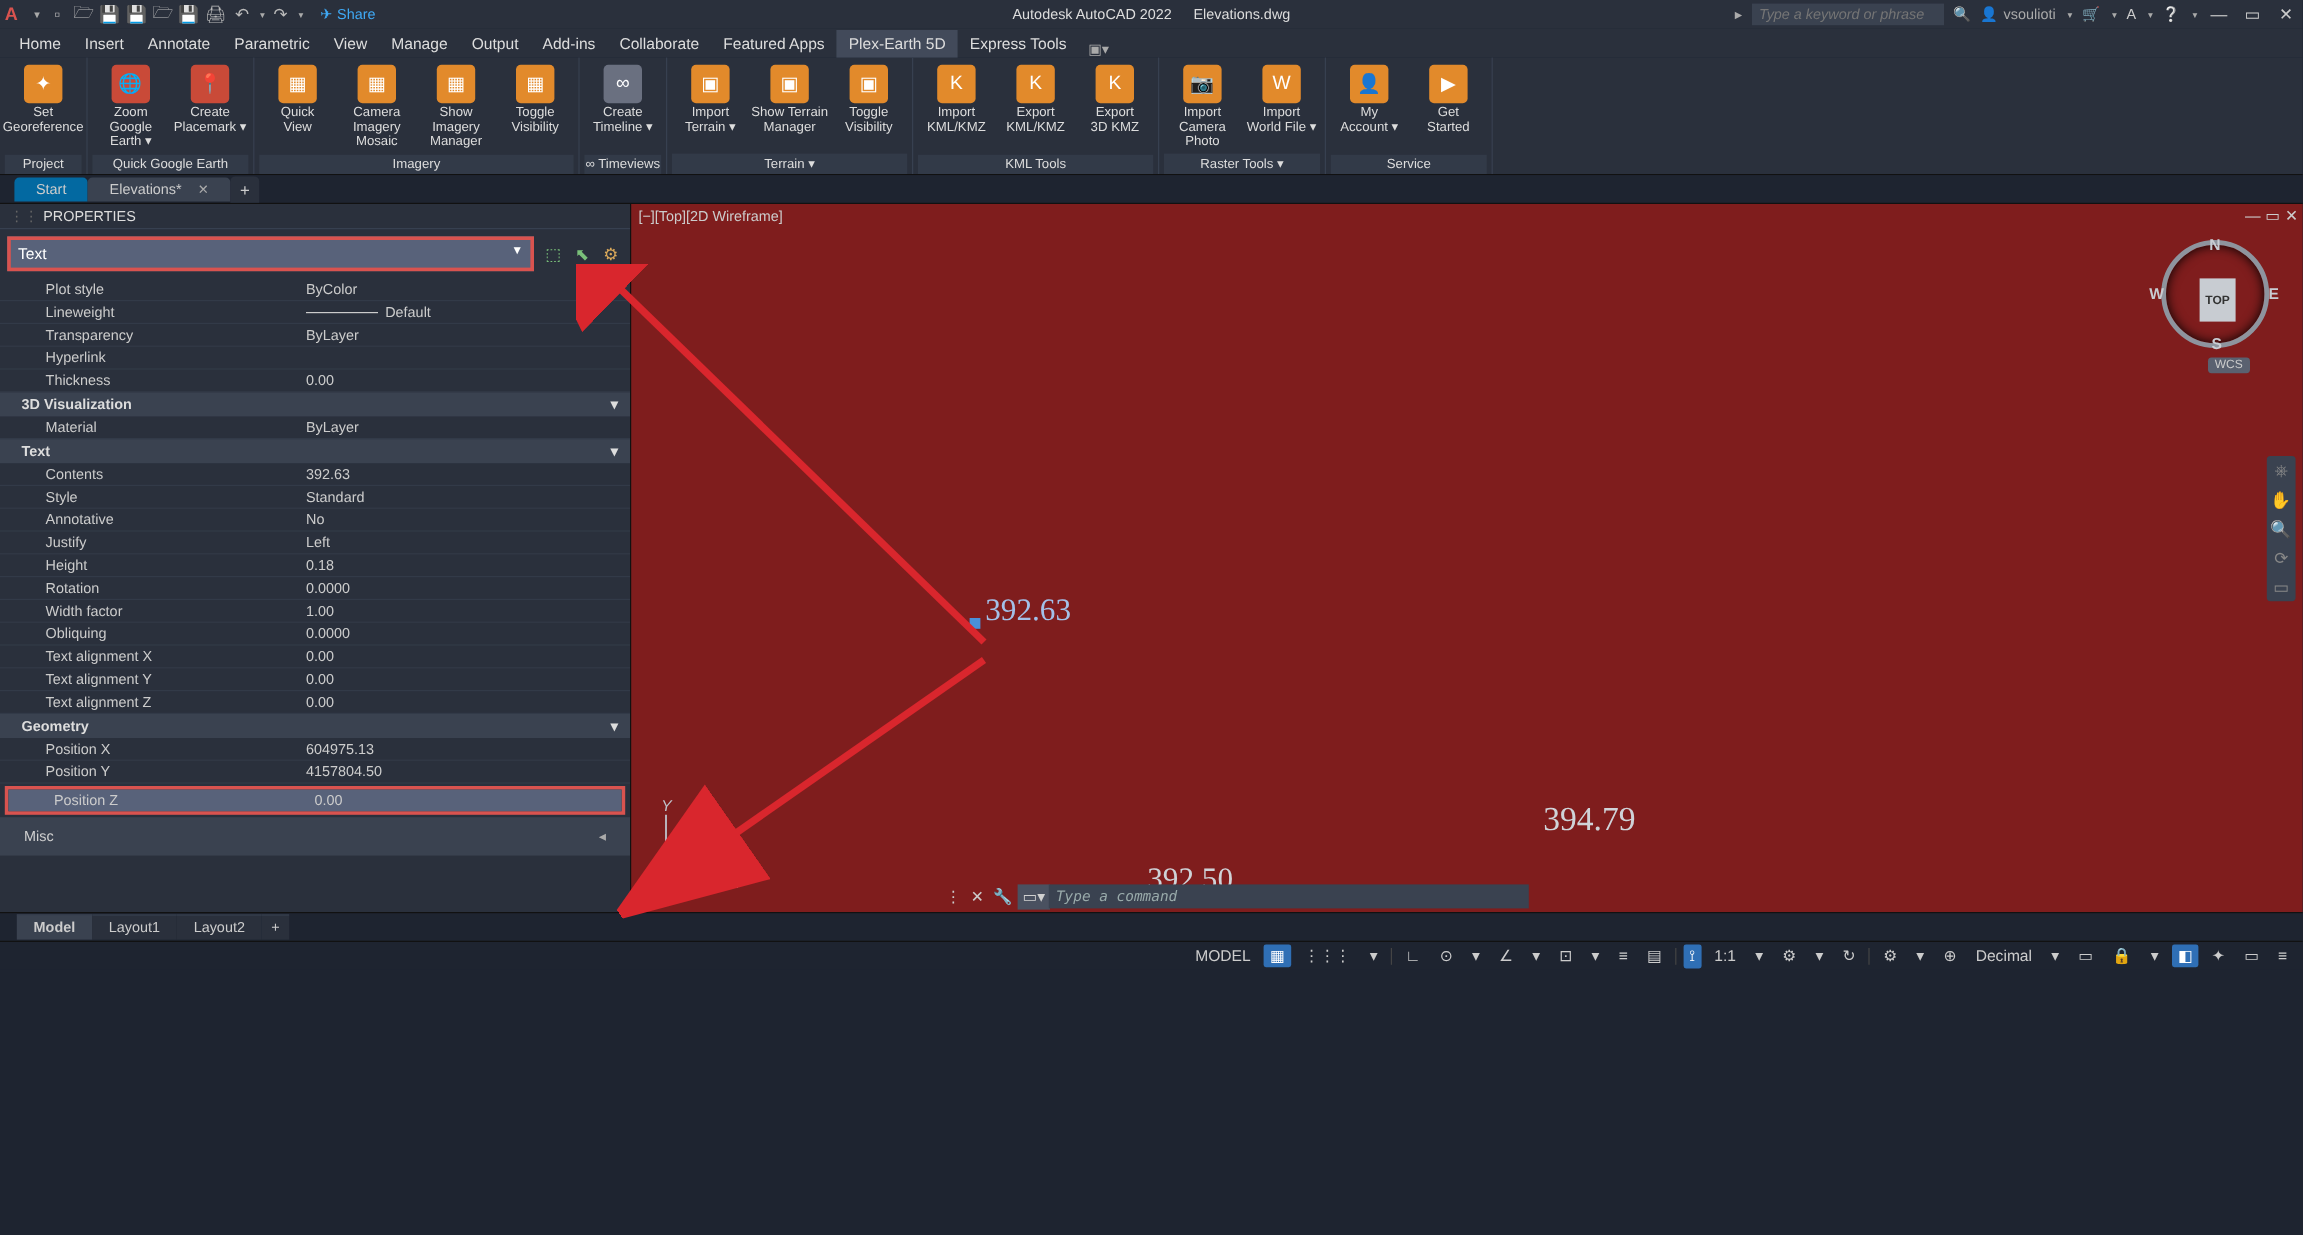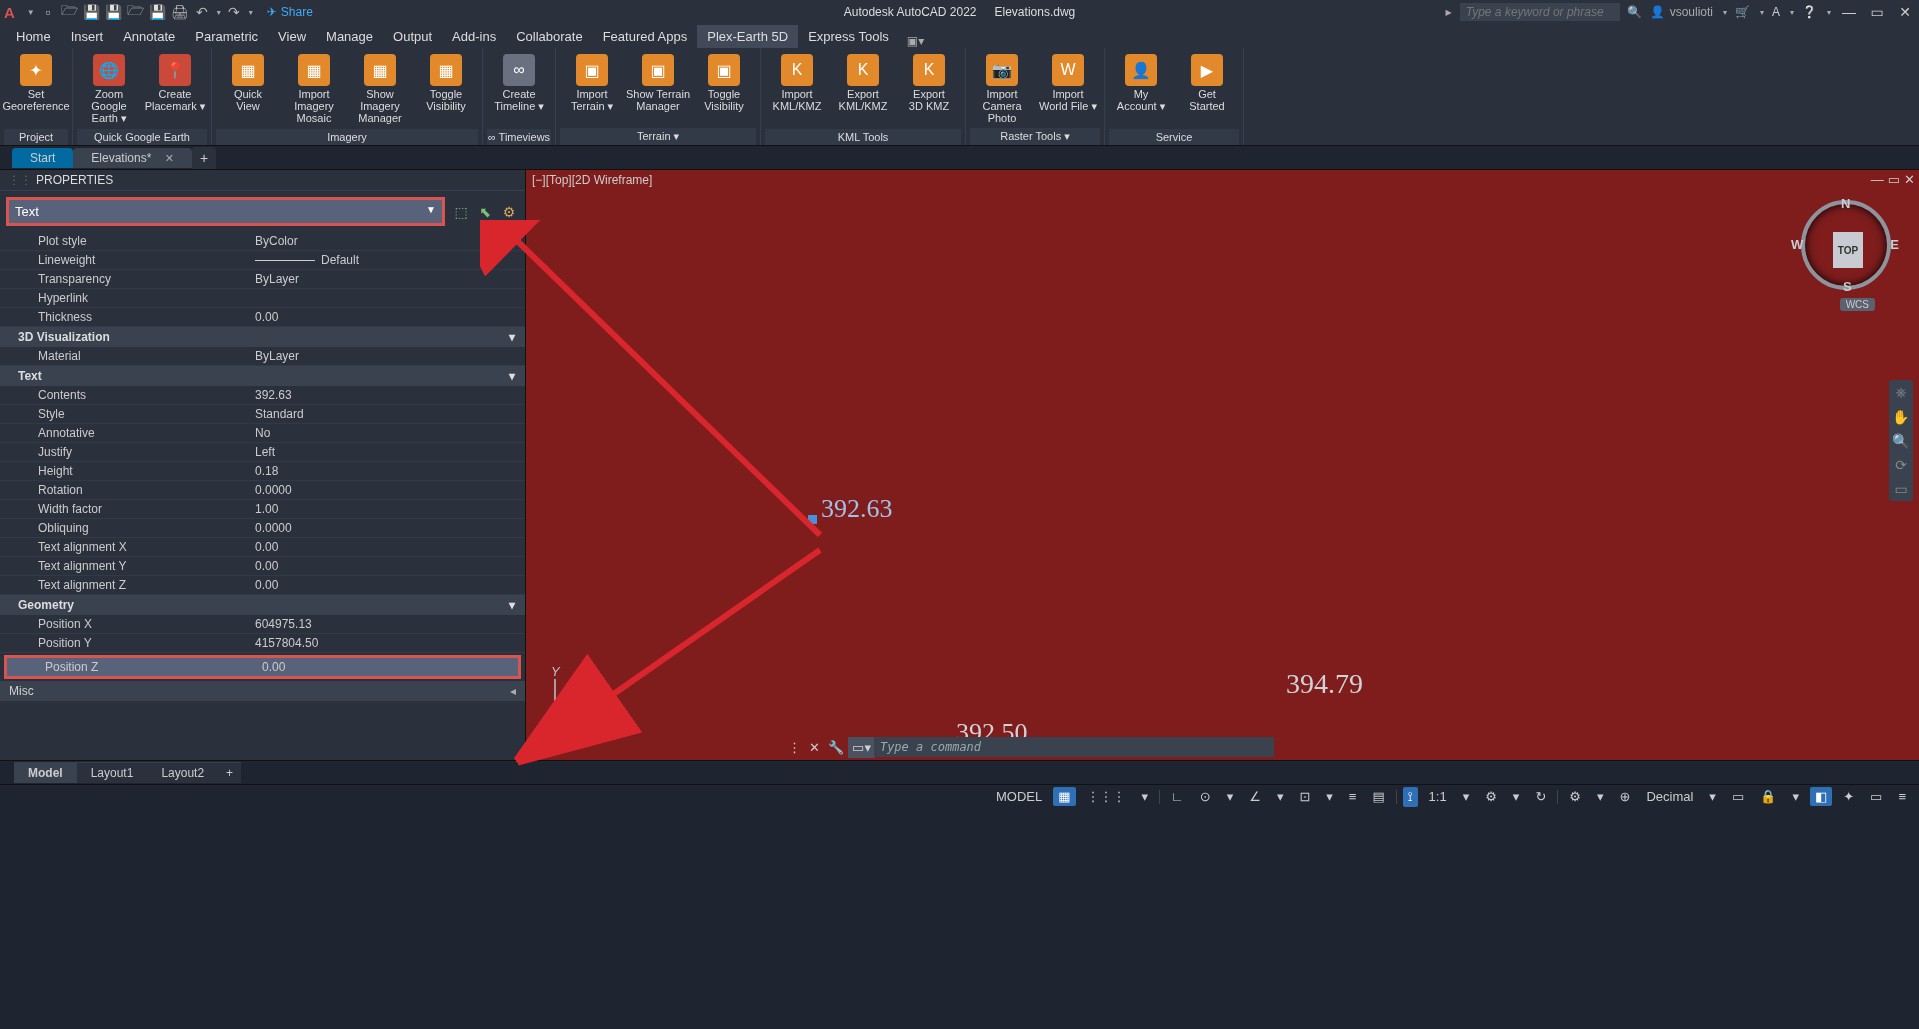--- a/index.html
+++ b/index.html
@@ -81,21 +81,21 @@
 .ucs{position:absolute;left:14px;bottom:6px;}
 .ucs line{stroke:#bfc4cc;stroke-width:1.5;}
 .ucs text{fill:#bfc4cc;font-size:13px;font-style:italic;}
 .cmd-bar{position:absolute;left:258px;bottom:2px;display:flex;align-items:center;height:22px;}
 .cmd-bar .cx{color:#ccc;font-size:13px;padding:0 4px;cursor:pointer;}
 .cmd-input{width:400px;background:#3a4250;border:none;color:#fff;padding:3px 6px;font-family:monospace;font-size:12px;}
 .cmd-input::placeholder{color:#9aa;font-style:italic;}
 .navbar{position:absolute;top:210px;right:6px;width:24px;background:#3a4250;border-radius:3px;padding:4px 0;display:flex;flex-direction:column;align-items:center;gap:8px;color:#888;font-size:14px;}
 
 
-.misc-bar { height:20px; background:#3a4250; display:flex; align-items:center; justify-content:space-between; padding:0 9px; font-size:12px;}
+.misc-bar { height:32px; background:#3a4250; display:flex; align-items:center; justify-content:space-between; padding:0 20px; font-size:12px;}
 .back-tri{color:#aaa;}
 
 
 .layouttabs{height:24px;background:#1e2430;display:flex;align-items:center;padding-left:14px;gap:0;border-top:1px solid #111;}
 .ltab{padding:3px 14px;font-size:12px;color:#ccc;background:#2a303c;cursor:pointer;border-top:1px solid #374050;}
 .ltab.active{background:#3a4250;font-weight:600;}
 .ltab.plus{padding:3px 8px;}
 
 
 .statusbar{height:24px;background:#1e2430;display:flex;align-items:center;justify-content:flex-end;padding:0 8px;font-size:12px;gap:6px;border-top:1px solid #111;}
@@ -198,21 +198,21 @@
     </div>
     <div class="ribbon-panel">
       <div class="buttons">
         <div class="ribbon-btn">
           <div class="ico orange">▦</div>
           <div class="lbl">Quick
 View</div>
         </div>
         <div class="ribbon-btn">
           <div class="ico orange">▦</div>
-          <div class="lbl">Import Imagery
+          <div class="lbl">Camera Imagery
 Mosaic</div>
         </div>
         <div class="ribbon-btn">
           <div class="ico orange">▦</div>
           <div class="lbl">Show Imagery
 Manager</div>
         </div>
         <div class="ribbon-btn">
           <div class="ico orange">▦</div>
           <div class="lbl">Toggle

